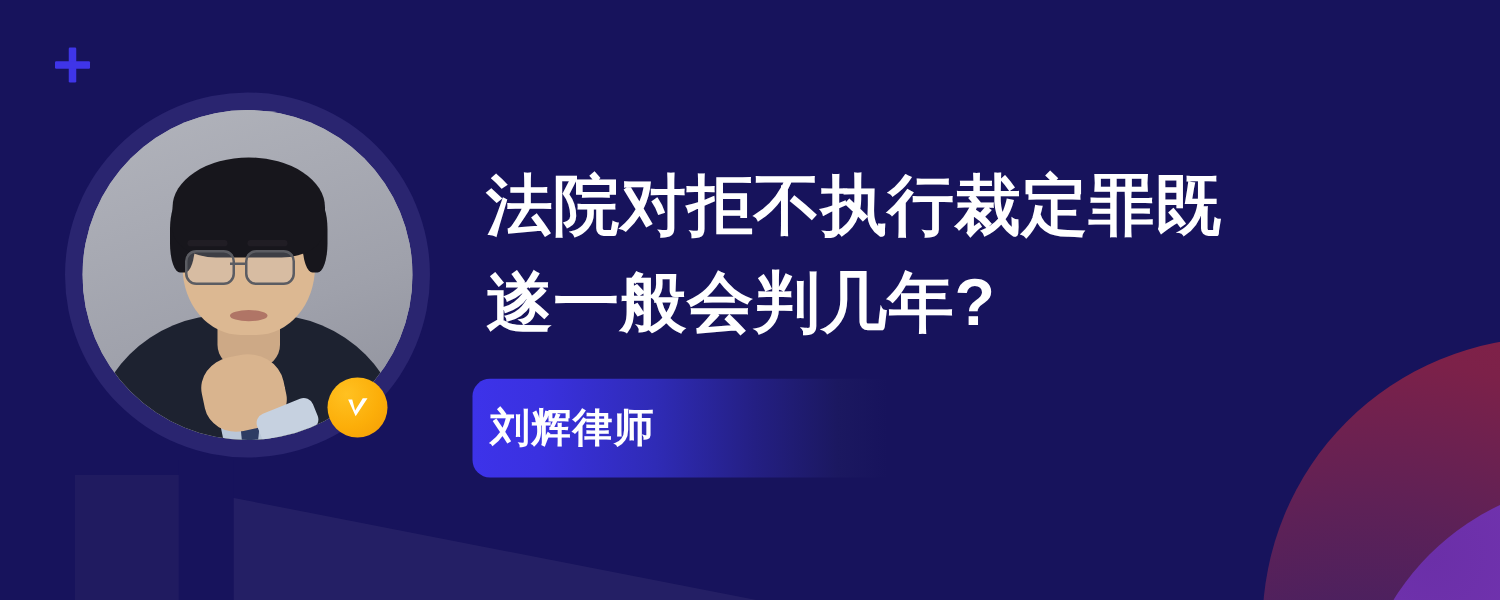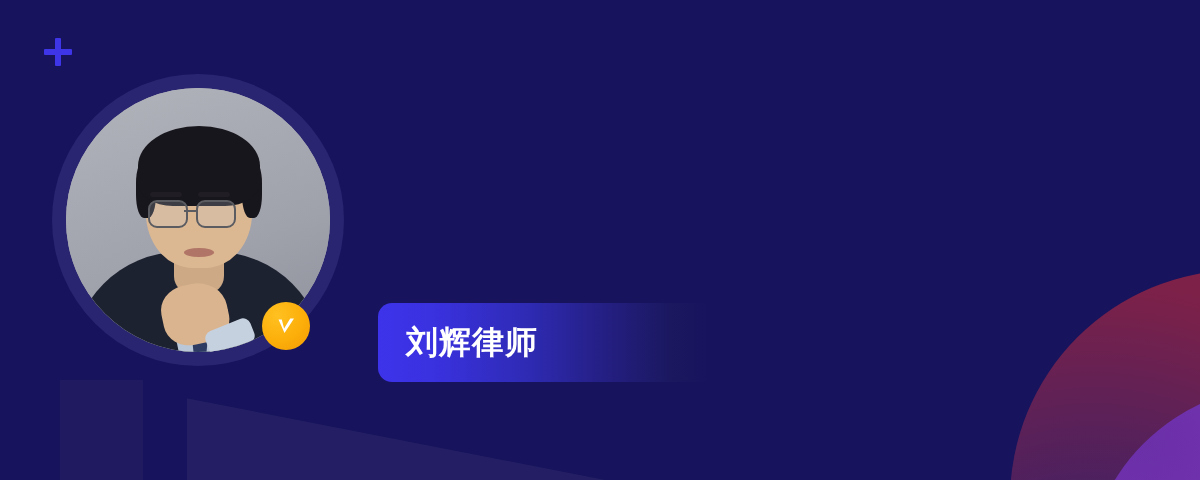--- a/index.html
+++ b/index.html
@@ -213,21 +213,21 @@
     top: 303px;
     width: 332px;
     height: 79px;
     border-radius: 14px 0 0 14px;
     background: linear-gradient(90deg,
                 #3d33ea 0%, #3a31e0 16%, #2f2bb6 44%, #241f83 68%, #1b1860 88%, #17135c 100%);
     display: flex;
     align-items: center;
   }
   .name-badge-label {
-    margin-left: 28px;
+    margin-left: 14px;
     color: #ffffff;
     font-size: 32px;
     font-weight: bold;
     letter-spacing: 1px;
   }
 </style>
 </head>
 <body>
 
 <div id="banner">
@@ -262,18 +262,20 @@
       <div class="p-cuff"></div>
     </div>
   </div>
 
   <div class="verified-badge">
     <svg width="30" height="30" viewBox="0 0 30 30">
       <path d="M7.5 8.5 L13.5 22 L23 7.5 L19.2 7.5 L13.1 17.4 L10.8 8.5 Z" fill="#ffffff"></path>
     </svg>
   </div>
 
+  <div class="headline">法院对拒不执行裁定罪既
+遂一般会判几年?</div>
 
   <div class="name-badge">
     <span class="name-badge-label">刘辉律师</span>
   </div>
 
 </div>
 
 </body></html>

